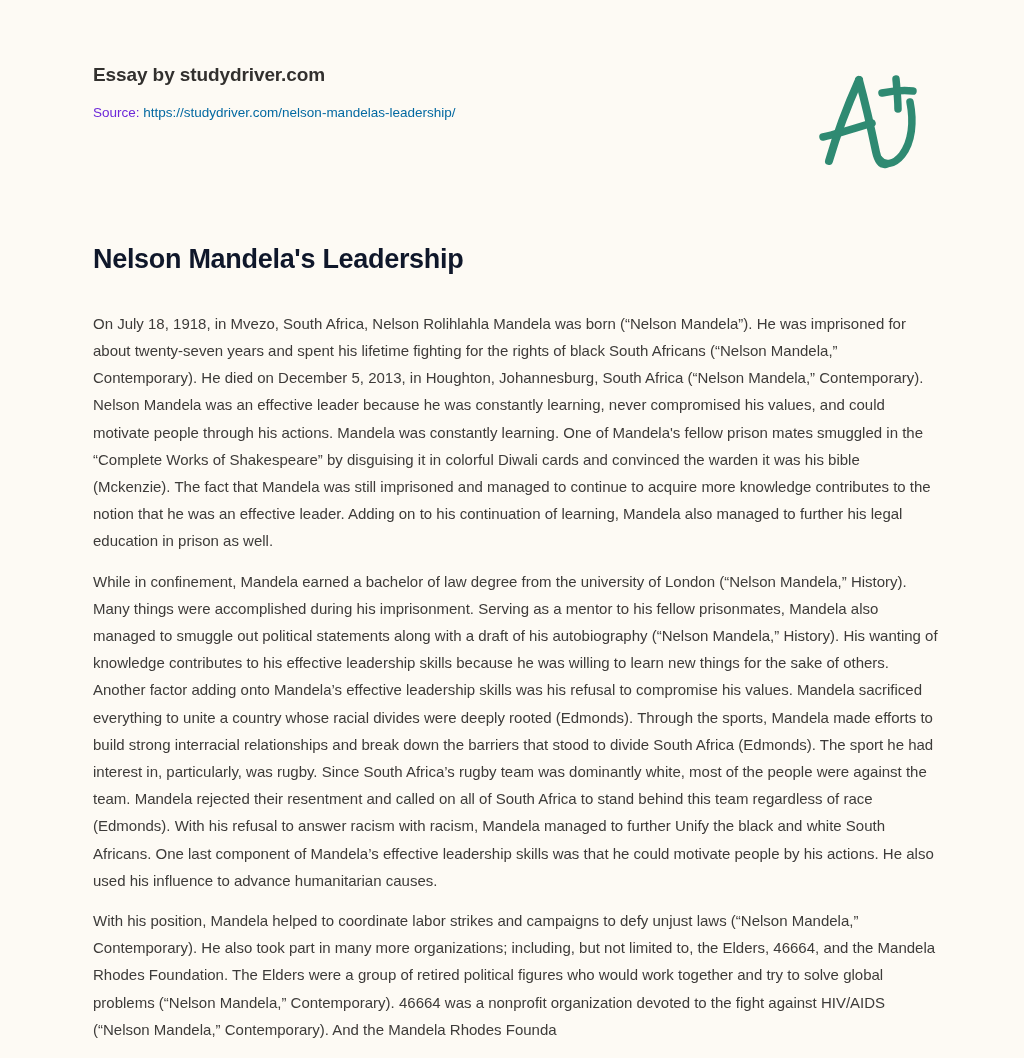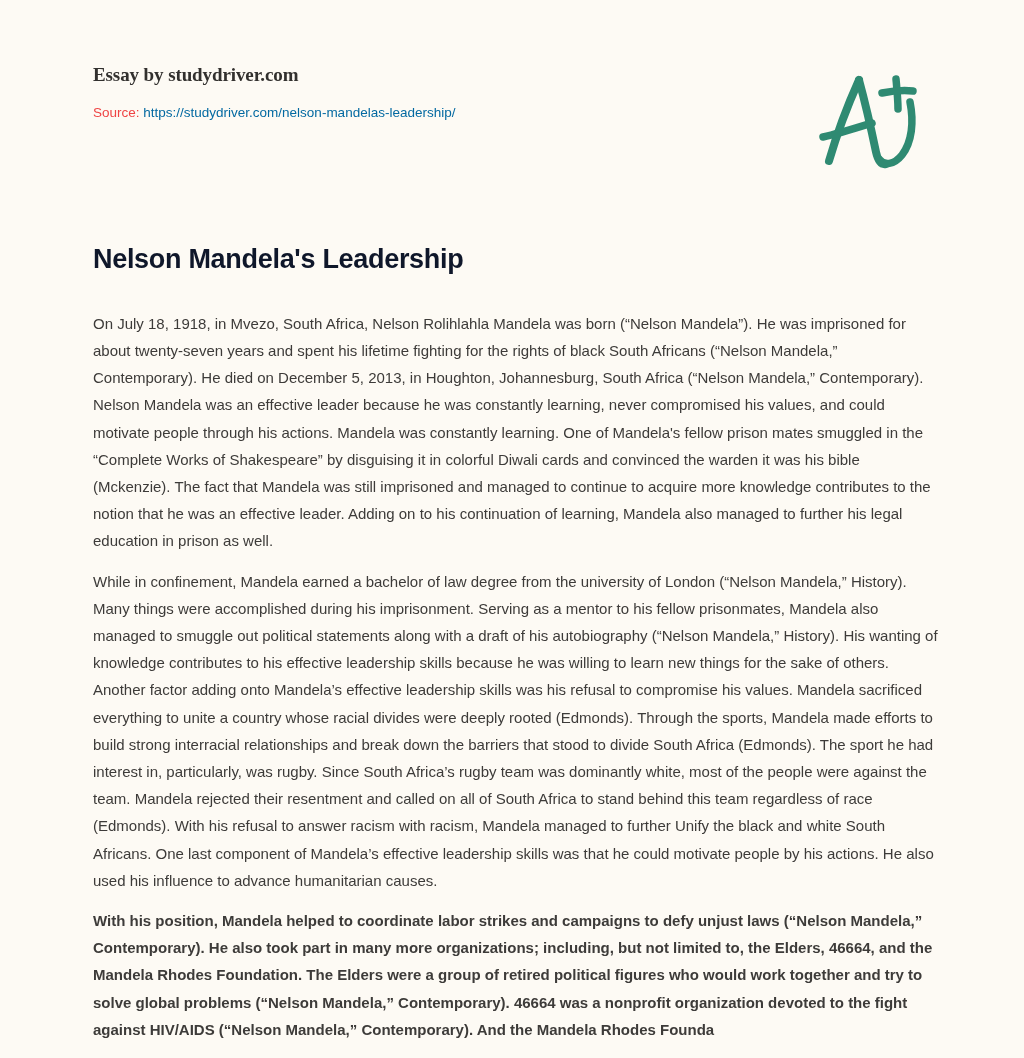--- a/index.html
+++ b/index.html
@@ -38,32 +38,31 @@
     width: 700px;
   }
 
   .brand-title {
     font-size: 19px;
     font-weight: bold;
     color: #32302e;
     letter-spacing: -0.1px;
     line-height: 1.2;
     margin: 0;
-    font-family: Liberation Serif, serif;
   }
 
   .source-line {
     margin-top: 17px;
     font-size: 13.5px;
     line-height: 1.3;
     white-space: nowrap;
   }
 
   .source-label {
-    color: #ef4444;
+    color: #6d28d9;
   }
 
   .source-url {
     color: #0369a1;
     text-decoration: none;
   }
 
   .logo {
     position: absolute;
     left: 812px;
@@ -101,21 +100,20 @@
     color: #3d3b39;
     text-align: left;
   }
 
   .article-body p {
     margin: 0 0 13px 0;
   }
 
   .article-body p:last-child {
     margin-bottom: 8px;
-    font-weight: bold;
   }
 </style>
 </head>
 <body>
 
 <div class="page">
 
   <div class="header">
 
     <div class="brand-block">

